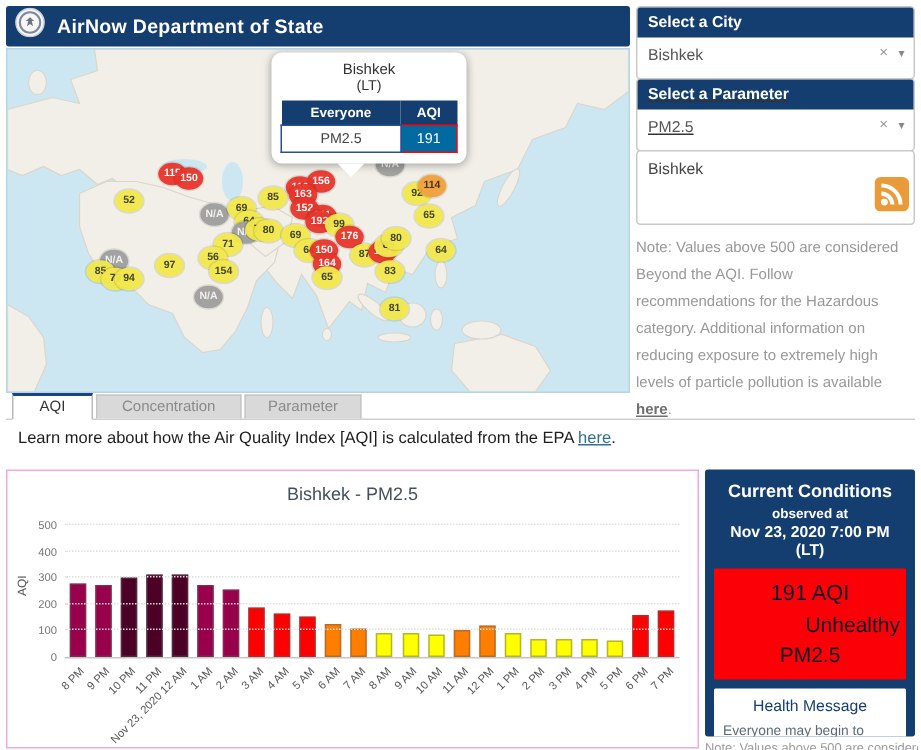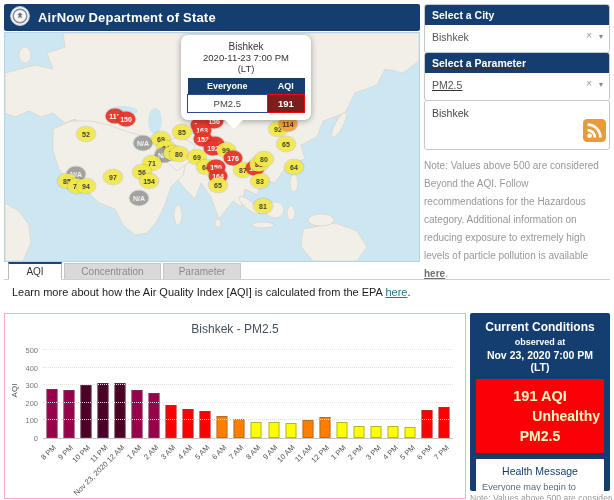--- a/index.html
+++ b/index.html
@@ -22,21 +22,21 @@
   .popup{position:absolute;left:176px;top:2px;width:118px;background:#fff;border-radius:7px;
          box-shadow:0 1px 6px rgba(0,0,0,.35);padding:6px 6px 7px;z-index:5;text-align:center;}
   .popup:after{content:"";position:absolute;left:44px;bottom:-9px;border:9px solid transparent;
                border-top-color:#fff;border-bottom:none;}
   .popup-city{font-size:10px;color:#333;}
   .popup-dt,.popup-tz{font-size:9.5px;color:#333;}
   .popup table{width:100%;border-collapse:collapse;margin-top:4px;}
   .popup th{background:#153e70;color:#fff;font-size:9px;padding:3px 2px;}
   .popup td{font-size:9.5px;padding:3px 2px;}
   .cell-pollutant{border:1px solid #2a4f8f;color:#444;}
-  .cell-aqi{background:#7f1d1d;color:#fff;font-weight:bold;border:1px solid #f90606;}
+  .cell-aqi{background:#0369a1;color:#fff;font-weight:normal;border:1px solid #f90606;}
 
   
   .box{position:absolute;left:424px;width:186px;background:#fff;border:1px solid #c9c9c9;
        border-radius:3px;box-sizing:border-box;}
   .box-head{background:#153e70;color:#fff;font-size:10.5px;font-weight:bold;padding:4px 7px;
             border-radius:2px 2px 0 0;}
   .box-body{position:relative;padding:6px 7px;font-size:10.5px;color:#555;height:15px;}
   .sel-icons{position:absolute;right:6px;top:5px;color:#999;font-size:10px;}
   .sel-icons .caret{margin-left:7px;color:#888;font-size:8px;}
   .feed-box{height:50px;position:relative;}
@@ -74,22 +74,22 @@
   .xslot{flex:1;position:relative;}
   .xslot span{position:absolute;top:3px;right:50%;transform:rotate(-45deg);transform-origin:100% 0;
               font-size:7.5px;color:#555;white-space:nowrap;}
 
   
   .cc{position:absolute;left:470px;top:313px;width:140px;height:178px;background:#153e70;
       padding:6px;box-sizing:border-box;overflow:hidden;border-radius:2px;}
   .cc-title{color:#fff;font-size:12px;font-weight:bold;text-align:center;margin:1px 0 3px;}
   .cc-obs{color:#fff;font-size:9px;font-weight:bold;text-align:center;}
   .cc-date{color:#fff;font-size:10.5px;font-weight:bold;text-align:center;margin-top:2px;}
-  .cc-red{background:#fb0007;color:#fef9c3;text-align:center;margin-top:6px;padding:9px 4px;
-          font-weight:bold;border-radius:1px;}
+  .cc-red{background:#fb0007;color:#0f172a;text-align:center;margin-top:6px;padding:9px 4px;
+          font-weight:normal;border-radius:1px;}
   .cc-aqi{font-size:14.5px;}
   .cc-cat{font-size:14px;margin-top:4px;text-align:right;}
   .cc-pol{font-size:14px;margin-top:4px;}
   .cc-health{background:#fff;margin-top:6px;padding:6px 6px;border-radius:1px;}
   .cc-health-title{font-size:10.5px;font-weight:normal;color:#153e70;text-align:center;}
   .cc-health-body{font-size:9.2px;color:#5a6a77;line-height:1.42;margin-top:4px;}
   .cc-note{position:absolute;left:470px;top:493px;width:142px;font-size:8.6px;color:#9a9a9a;
            white-space:nowrap;overflow:hidden;}
 </style>
 </head>
@@ -172,21 +172,20 @@
       <div class="marker" style="left: 258px; top: 173px; background: rgb(242, 232, 77); color: rgb(60, 60, 30);">81</div>
       <div class="marker" style="left: 273px; top: 96px; background: rgb(242, 232, 77); color: rgb(60, 60, 30);">92</div>
       <div class="marker" style="left: 283px; top: 91px; background: rgb(240, 161, 60); color: rgb(60, 42, 16);">114</div>
       <div class="marker" style="left: 281px; top: 111px; background: rgb(242, 232, 77); color: rgb(60, 60, 30);">65</div>
       <div class="marker" style="left: 255px; top: 77px; background: rgb(158, 158, 158); color: rgb(242, 242, 242);">N/A</div>
       <div class="marker" style="left: 289px; top: 134px; background: rgb(242, 232, 77); color: rgb(60, 60, 30);">64</div>
     </div>
 
   <div class="popup">
     <div class="popup-city">Bishkek</div>
-    <div class="popup-dt">2020-11-23 7:00 PM</div>
     <div class="popup-tz">(LT)</div>
     <table>
       <tbody>
           <tr>
         <th>Everyone</th>
         <th>AQI</th>
       </tr>
       <tr>
         <td class="cell-pollutant">PM2.5</td>
         <td class="cell-aqi">191</td>

